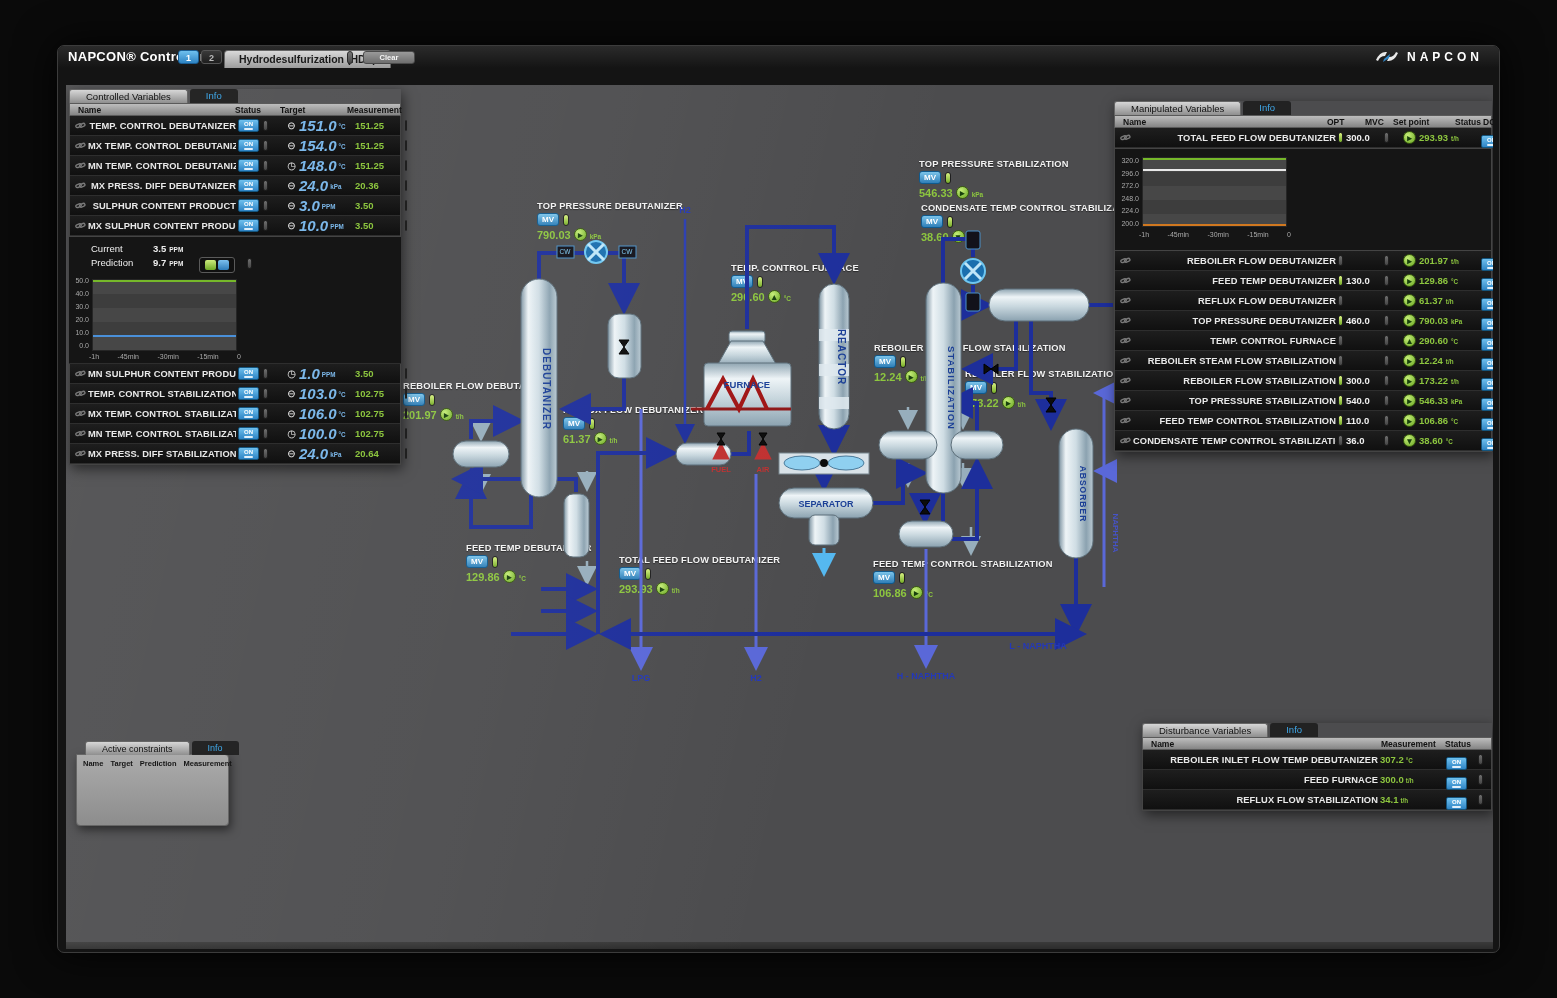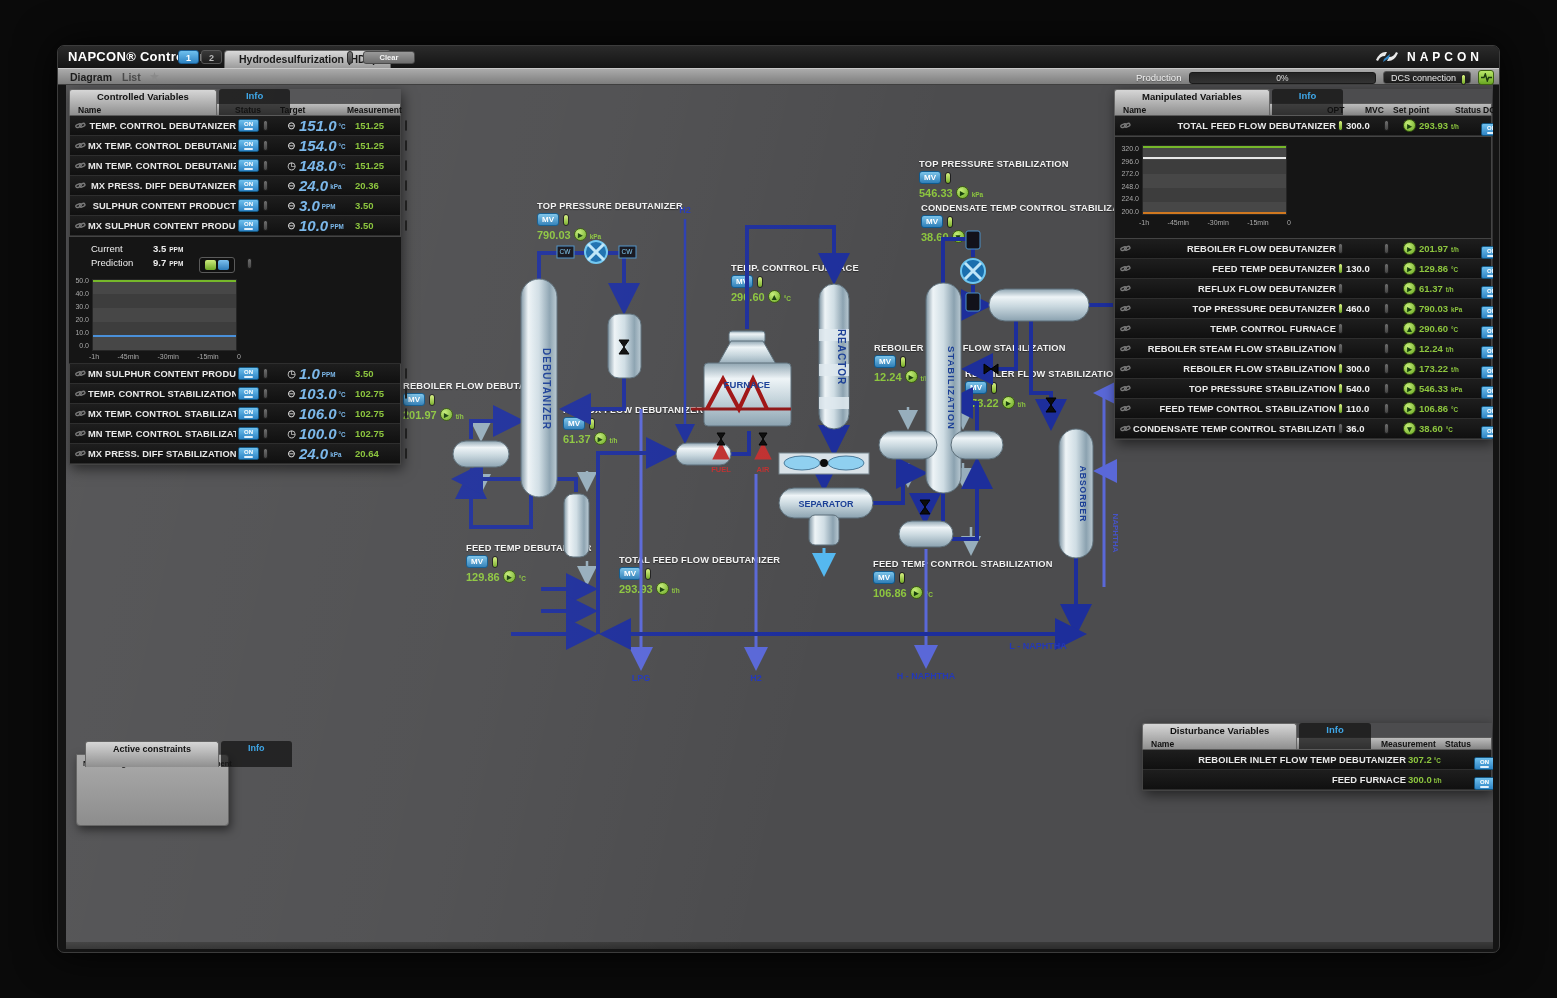--- a/index.html
+++ b/index.html
@@ -56,21 +56,21 @@
     border:1px solid #3a5c10;color:#18400d;font-size:9px;font-weight:bold;text-align:center;line-height:12px;}
   .link-ic{flex:0 0 11px;height:11px;opacity:.75;}
   .ticon{display:inline-block;width:11px;text-align:center;color:#f0f0f0;font-size:10px;line-height:11px;}
   .ticon.eq::before{content:"⊖";}
   .ticon.min::before{content:"◷";}
   .ticon.pin{width:7px;height:7px;margin:0 2px;background:#f0f0f0;border-radius:50% 50% 50% 0;transform:rotate(-45deg);}
 
   
   .panel{position:absolute;z-index:6;box-shadow:2px 4px 12px rgba(0,0,0,.55);}
   .ptabs{display:flex;height:14px;}
-  .ptab{height:26px;padding:0 27px;font-size:9.5px;font-weight:bold;line-height:14px;border-radius:3px 3px 0 0;}
+  .ptab{height:14px;padding:0 16px;font-size:9.5px;font-weight:normal;line-height:14px;border-radius:3px 3px 0 0;}
   .ptab.active{background:linear-gradient(#d6d6d6,#8f8f8f);color:#111;border:1px solid #666;border-bottom:none;}
   .ptab.info{background:rgba(20,20,20,.75);color:#3fa7e8;margin-left:2px;}
   .phead{display:flex;align-items:center;height:13px;background:linear-gradient(#bdbdbd,#858585);
     border:1px solid #5a5a5a;font-size:8.5px;font-weight:bold;color:#111;}
   .pbody{background:#0f0f0f;border:1px solid #444;border-top:none;}
 
   
   .cv-row,.mv-row,.dv-row{display:flex;align-items:center;height:20px;padding:0 4px 0 5px;gap:2px;
     background:linear-gradient(#1e1e1e,#101010);border-bottom:1px solid #2e2e2e;}
   .rname{font-size:9.3px;font-weight:bold;color:#e9e9e9;white-space:nowrap;overflow:hidden;letter-spacing:.1px;text-align:right;}
@@ -84,21 +84,21 @@
   .cv-meas{flex:0 0 48px;color:#8dc63f;font-size:9.5px;font-weight:bold;}
 
   
   .mv-row .rname{flex:0 0 203px;}
   .mv-opt{flex:0 0 44px;display:flex;align-items:center;gap:3px;color:#f0f0f0;font-size:9.5px;font-weight:bold;}
   .mv-mvc{flex:0 0 17px;}
   .mv-sp{flex:0 0 76px;display:flex;align-items:center;gap:3px;}
   .mv-st{flex:0 0 27px;}
 
   
-  .dv-row .rname{flex:0 0 230px;margin-left:28px;}
+  .dv-row .rname{flex:0 0 230px;}
   .dv-meas{flex:0 0 64px;display:flex;align-items:center;gap:2px;}
   .dv-st{flex:0 0 30px;}
 
   
   .chartblock{position:relative;background:#151515;border-bottom:1px solid #2e2e2e;}
   .legend{position:absolute;left:22px;top:6px;font-size:9.5px;color:#eee;}
   .legend .lrow{display:flex;margin-bottom:3px;}
   .legend .lname{width:62px;}
   .legend .lval{font-weight:bold;}
   .legend .lunit{font-size:6.5px;font-weight:bold;margin:3px 0 0 3px;}
@@ -150,33 +150,20 @@
     <span class="brand">
       <svg width="26" height="15" viewBox="0 0 26 15">
         <path d="M2,11 Q6,2 13,3 L11,7 Q6,7 4,12 Z" fill="#e8e8e8"></path>
         <path d="M24,4 Q20,13 13,12 L15,8 Q20,8 22,3 Z" fill="#e8e8e8"></path>
         <path d="M10,10 L16,5 L15,9 L9,13 Z" fill="#2e84c4"></path>
       </svg>
       <span class="brand-text">NAPCON</span>
     </span>
   </div>
 
-  <div id="toolbar">
-    <span class="tb-item" style="left:12px">Diagram</span>
-    <span class="tb-item dim" style="left:64px">List</span>
-    <span class="tb-item star" style="left:92px">★</span>
-    <span class="prod-label">Production</span>
-    <span class="prod-bar">0%</span>
-    <span class="dcs-btn"><span>DCS connection</span><span class="pill sm green"></span></span>
-    <span class="pulse-btn">
-      <svg width="11" height="9" viewBox="0 0 11 9">
-            <polyline points="0,4.5 3,4.5 4.3,1 6.3,8 7.6,4.5 11,4.5" fill="none" stroke="#1c3a0e" stroke-width="1.4"></polyline>
-          </svg>
-    </span>
-  </div>
 
   <div id="canvas">
 
     <div class="panel" style="left:3px;top:4px;width:332px">
       <div class="ptabs">
         <span class="ptab active">Controlled Variables</span>
         <span class="ptab info">Info</span>
       </div>
       <div class="phead">
         <span style="flex:0 0 165px;padding-left:8px">Name</span>
@@ -457,21 +444,21 @@
                 <span class="tval">24.0</span>
                 <span class="tunit">kPa</span>
               </span>
             <span class="cv-meas">20.64</span>
             <span class="pill dim sm"></span>
           </div>
 
       </div>
     </div>
 
-    <div class="panel" style="left:1048px;top:4px;width:378px">
+    <div class="panel" style="left:1048px;top:16px;width:378px">
       <div class="ptabs">
         <span class="ptab active">Manipulated Variables</span>
         <span class="ptab info">Info</span>
       </div>
       <div class="phead">
         <span style="flex:0 0 212px;padding-left:8px">Name</span>
         <span style="flex:0 0 38px">OPT</span>
         <span style="flex:0 0 28px">MVC</span>
         <span style="flex:0 0 62px">Set point</span>
         <span style="flex:0 0 28px">Status</span>
@@ -774,20 +761,29 @@
             <span class="rname">FEED FURNACE</span>
             <span class="dv-meas">
                 <span class="gval">300.0</span>
                 <span class="gunit">t/h</span>
               </span>
             <span class="dv-st"><span class="on-badge">ON</span></span>
             <span class="pill dim sm"></span>
           </div>
 
 
+          <div class="dv-row">
+            <span class="rname">REFLUX FLOW STABILIZATION</span>
+            <span class="dv-meas">
+                <span class="gval">34.1</span>
+                <span class="gunit">t/h</span>
+              </span>
+            <span class="dv-st"><span class="on-badge">ON</span></span>
+            <span class="pill dim sm"></span>
+          </div>
 
       </div>
     </div>
 
     <div id="ac-tabs">
       <span class="ptab active" style="font-size:9px">Active constraints</span>
       <span class="ptab info" style="font-size:9px">Info</span>
     </div>
     <div id="ac-body">
       <div class="achead">

